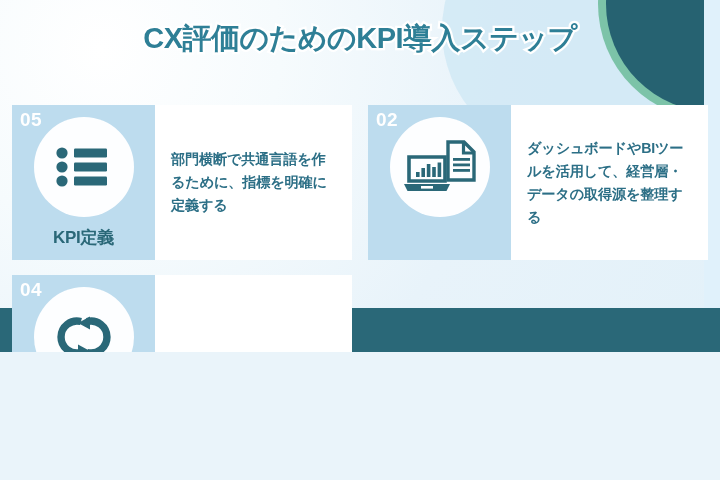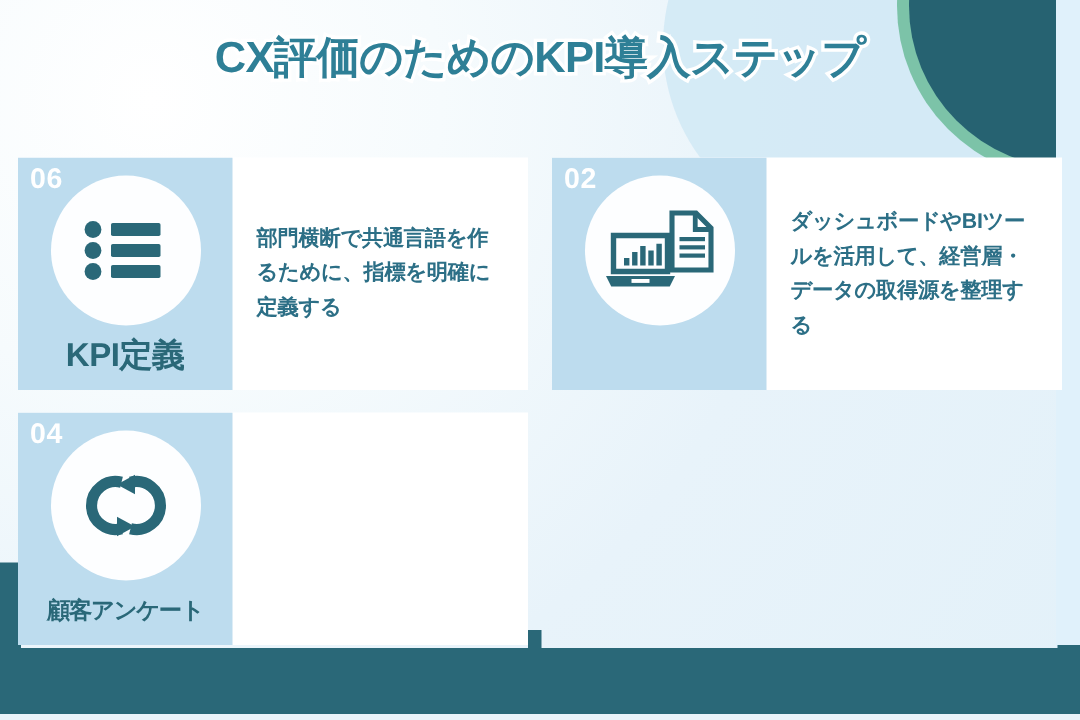--- a/index.html
+++ b/index.html
@@ -11,21 +11,21 @@
 
   body {
     font-family:"Liberation Sans","DejaVu Sans",sans-serif;
     background:#eaf4fa;
     position:relative;
   }
 
   
   #stage {
     position:absolute; inset:0;
-    width:720px; height:476px;
+    width:720px; height:352px;
     overflow:hidden;
     background:
       radial-gradient(circle at 14% 14%, #ffffff 0%, #f6fbfd 26%, #e8f3fa 58%, #e3f1f9 100%);
   }
 
   
   .deco-circle-pale {
     position:absolute;
     left:442px; top:-96px;
     width:252px; height:252px;
@@ -154,21 +154,21 @@
     flex:0 0 auto;
   }
   .icon-disc svg { display:block; }
 
   .card-label {
     flex:1 1 auto;
     width:100%;
     display:flex;
     align-items:center;
     justify-content:center;
-    font-size:22px;
+    font-size:17px;
     font-weight:bold;
     color:#2a6878;
     letter-spacing:-.3px;
     padding:0 2px 3px;
     white-space:nowrap;
   }
   .card-label.tight { font-size:15.5px; letter-spacing:-.8px; }
 
   .card-body {
     flex:1 1 auto;
@@ -200,21 +200,21 @@
   <div class="edge-block-right"></div>
 
   <div class="title-wrap">
     <span class="title">CX評価のためのKPI導入ステップ</span>
   </div>
 
   <div class="grid">
 
     <div class="card">
       <div class="card-left">
-        <div class="step-num">06</div>
+        <div class="step-num">05</div>
         <div class="icon-disc">
           <svg width="58" height="50" viewBox="0 0 58 50" aria-hidden="true">
             <g fill="#2a6878">
               <circle cx="7" cy="11" r="5.6"></circle>
               <rect x="19" y="6.6" width="33" height="8.8" rx="1.2"></rect>
               <circle cx="7" cy="25" r="5.6"></circle>
               <rect x="19" y="20.6" width="33" height="8.8" rx="1.2"></rect>
               <circle cx="7" cy="39" r="5.6"></circle>
               <rect x="19" y="34.6" width="33" height="8.8" rx="1.2"></rect>
             </g>

